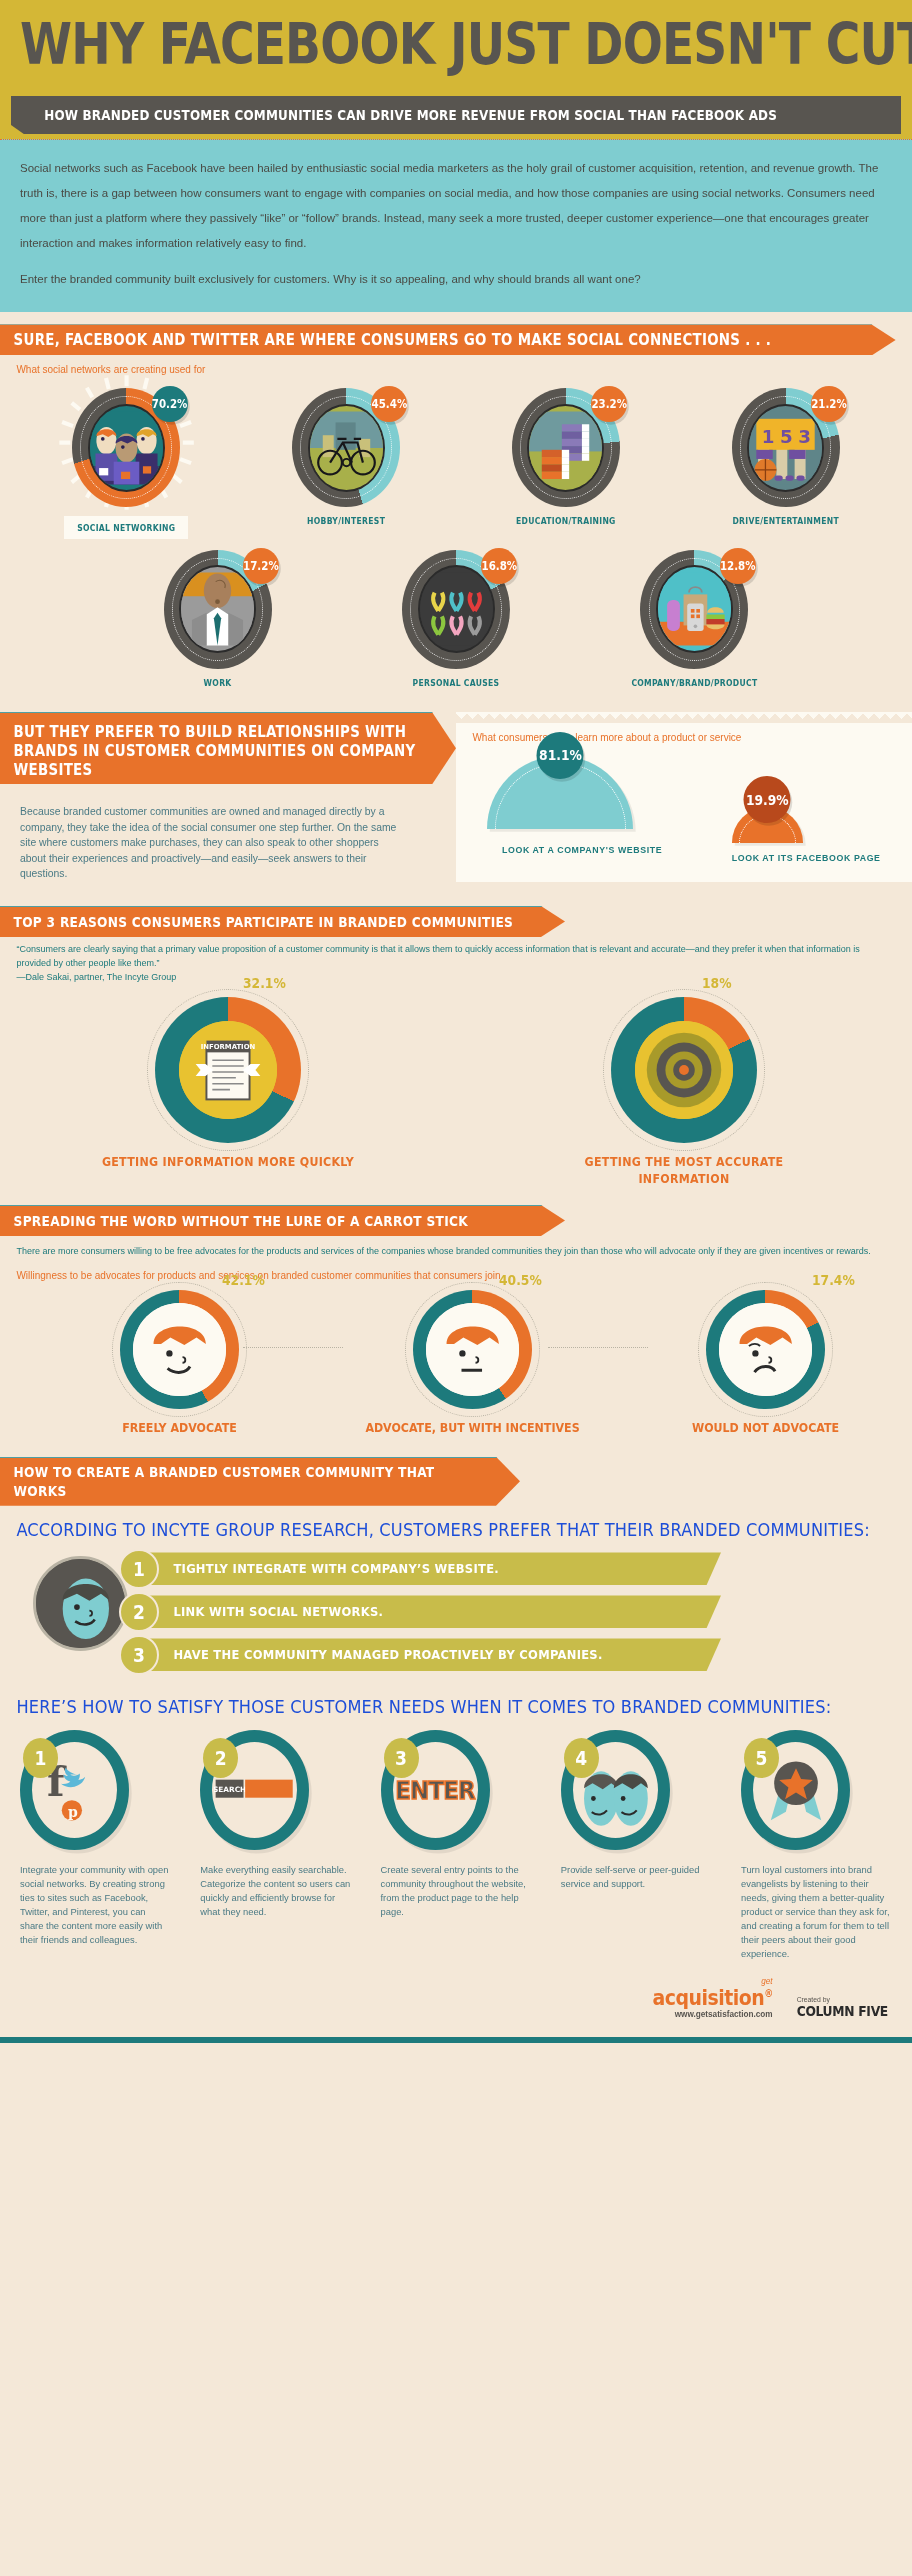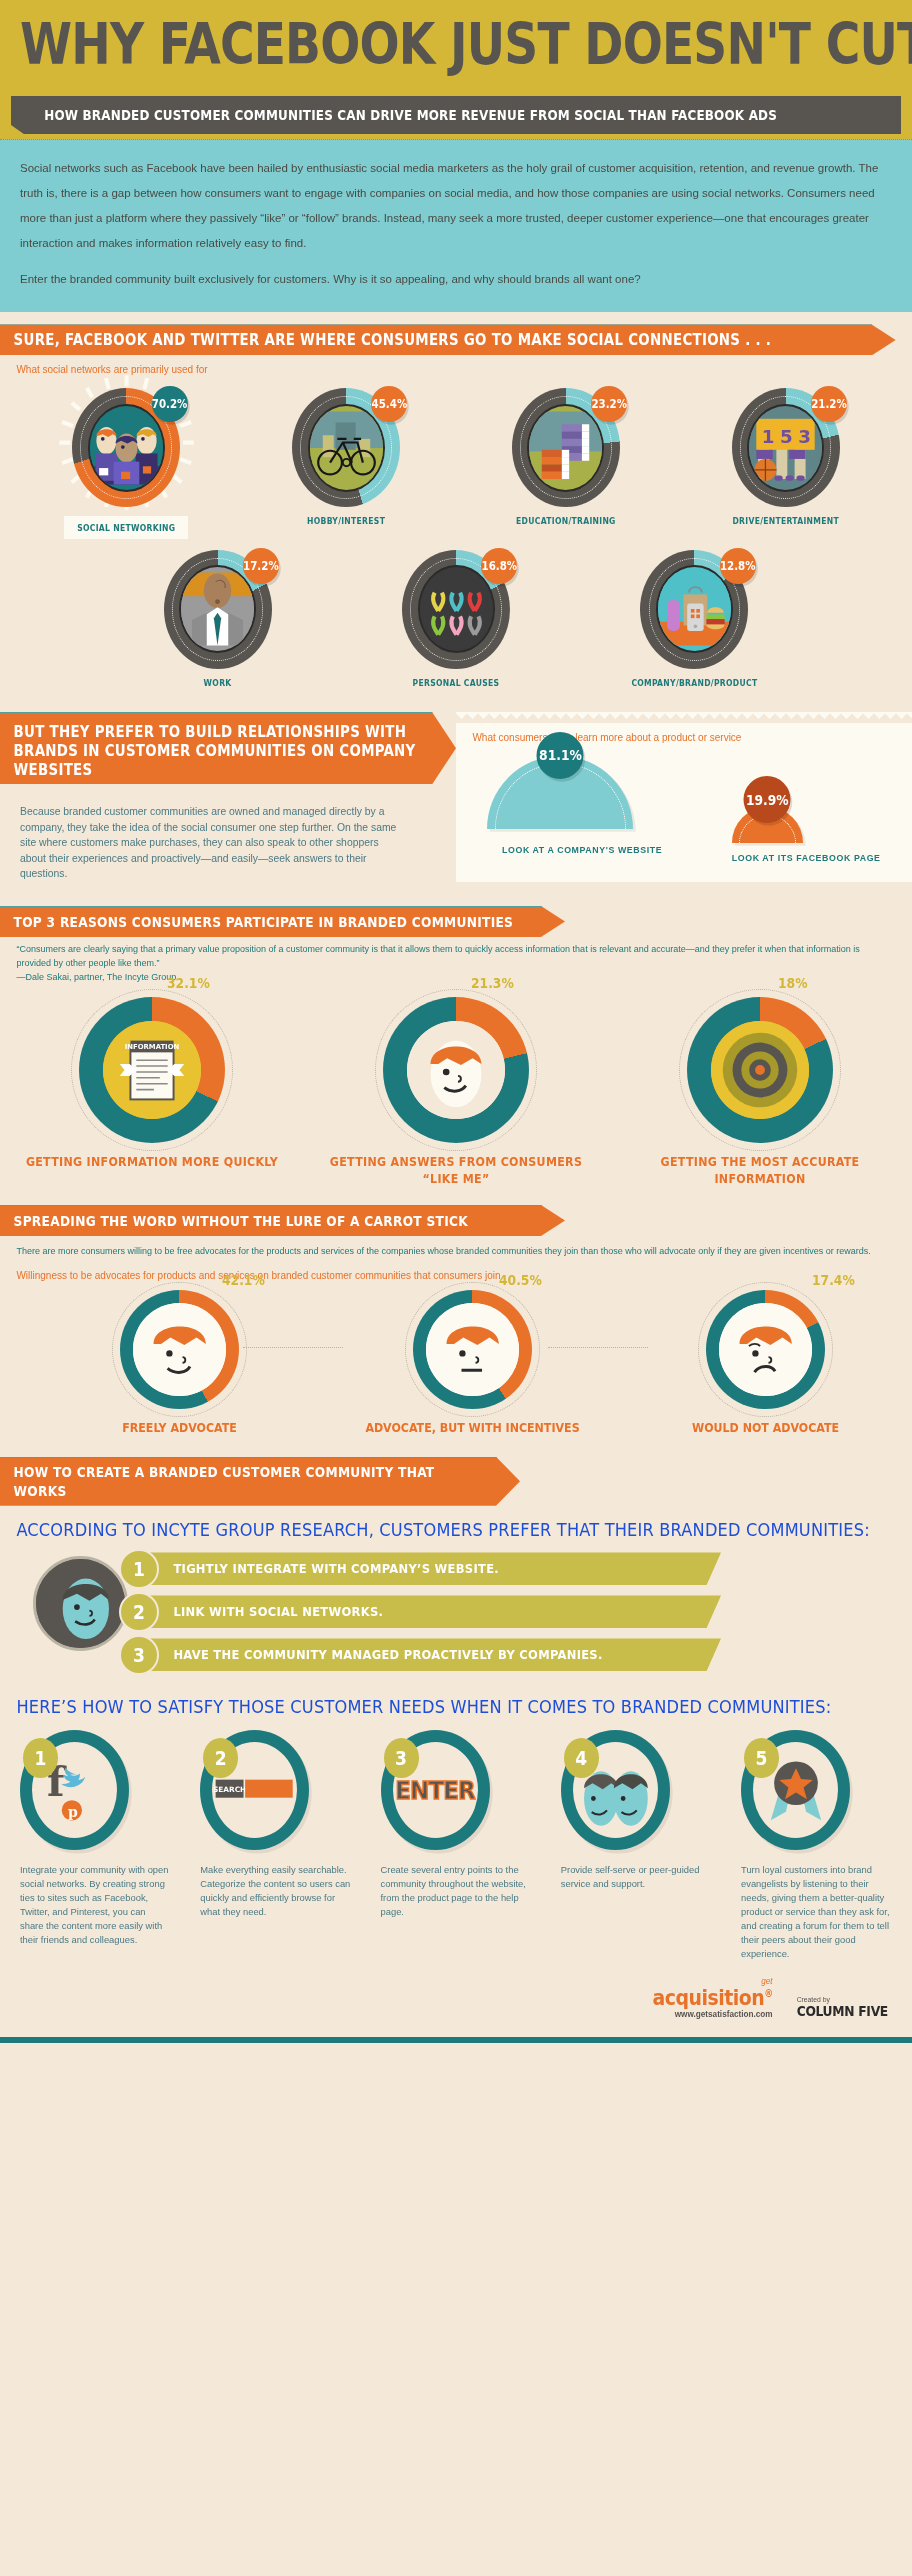--- a/index.html
+++ b/index.html
@@ -255,21 +255,21 @@
     <p>Enter the branded community built exclusively for customers. Why is it so appealing, and why should brands all want one?</p>
   </div>
   <div class="zigzag"></div>
 
   <div class="banner" style="padding:0 16.4px 0 0;">
     <div class="banner-inner">
       <div class="btxt">SURE, FACEBOOK AND TWITTER ARE WHERE CONSUMERS GO TO MAKE SOCIAL CONNECTIONS . . .</div>
     </div>
   </div>
   <div class="sect" style="padding-top:9px;">
-    <div class="caption-orange">What social networks are primarily used for</div>
+    <div class="caption-orange">What social networks are creating used for</div>
 
     <div class="donut-row" style="margin-top:12.8px;">
 
       <div class="donut-cell">
         <div class="donut">
           <svg class="rays" viewBox="0 0 100 100">
             <g stroke="#fdfaf2" stroke-width="3">
               <line x1="50" y1="1" x2="50" y2="9"></line>
                 <line x1="65" y1="3" x2="63" y2="11"></line>
               <line x1="79" y1="10" x2="75" y2="17"></line>
@@ -570,37 +570,20 @@
                   <line x1="34" y1="70" x2="52" y2="70"></line>
               </g>
               <path d="M4 50h18l-5-6h10l8 6-8 6H17l5-6z" fill="#fff"></path>
               <path d="M96 50H78l5-6H73l-8 6 8 6h10l-5-6z" fill="#fff"></path>
             </svg>
           </div>
         </div>
         <div class="three-title">GETTING INFORMATION MORE QUICKLY</div>
       </div>
 
-      <div class="three-cell">
-        <div class="bigdonut" style="background:conic-gradient(#e8722a 0 21.3%, #1d7a7c 21.3% 100%);">
-          <div class="dashring"></div>
-          <div class="pct-label" style="top:-22px;left:88px;">21.3%</div>
-          <div class="hole" style="background:#f4e8d8;">
-            <svg viewBox="0 0 100 100" width="100%" height="100%">
-              <rect width="100" height="100" fill="#f4e8d8"></rect>
-              <ellipse cx="50" cy="54" rx="26" ry="34" fill="#fdfaf2"></ellipse>
-              <path d="M24 44c0-24 52-24 52 0l-9-6-12 7-14-7-9 6z" fill="#e8722a"></path>
-              <circle cx="40" cy="52" r="3.4" fill="#2b2b2b"></circle>
-              <path d="M38 68c8 6 18 4 22-2" stroke="#2b2b2b" stroke-width="3" fill="none"></path>
-              <path d="M52 56c4 0 4 6 0 6" stroke="#2b2b2b" stroke-width="2" fill="none"></path>
-            </svg>
-          </div>
-        </div>
-        <div class="three-title">GETTING ANSWERS FROM CONSUMERS “LIKE ME”</div>
-      </div>
 
       <div class="three-cell">
         <div class="bigdonut" style="background:conic-gradient(#e8722a 0 18%, #1d7a7c 18% 100%);">
           <div class="dashring"></div>
           <div class="pct-label" style="top:-22px;left:91px;">18%</div>
           <div class="hole" style="background:#e8c230;">
             <svg viewBox="0 0 100 100" width="100%" height="100%">
               <rect width="100" height="100" fill="#e8c230"></rect>
               <circle cx="50" cy="50" r="38" fill="#a89a2a"></circle>
               <circle cx="50" cy="50" r="28" fill="#585550"></circle>

